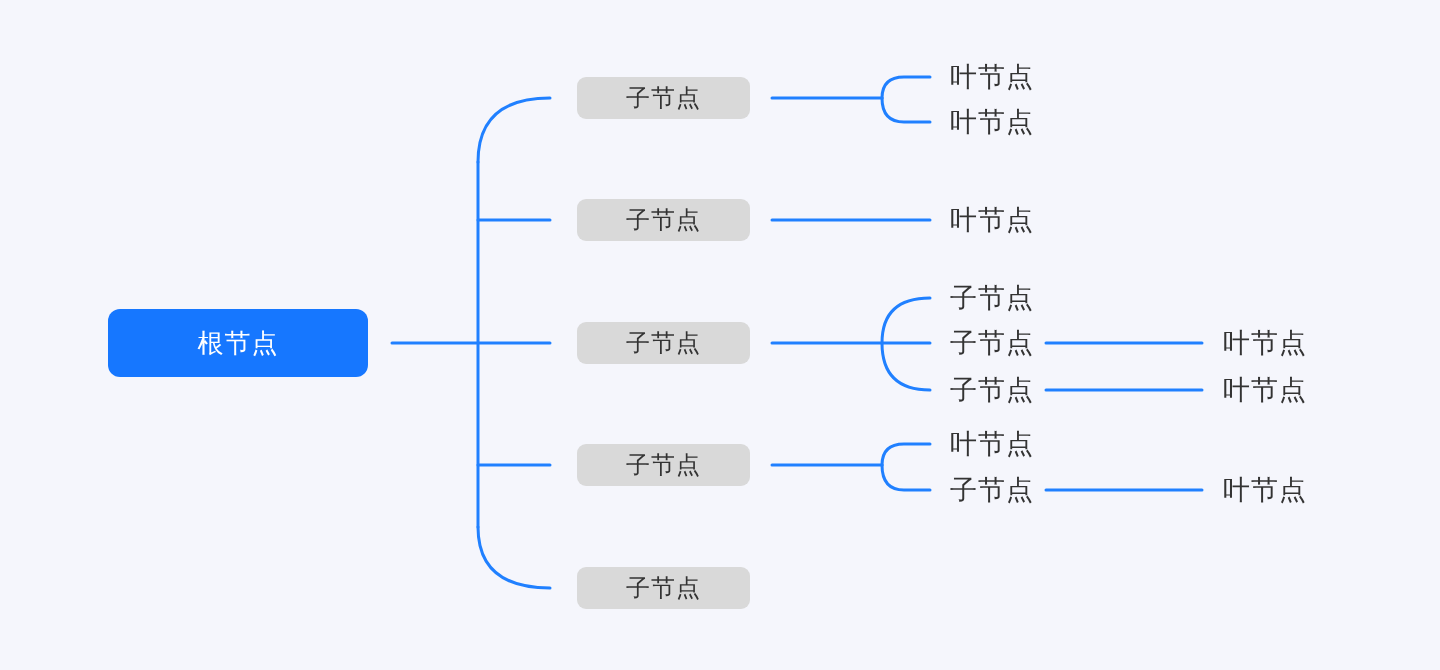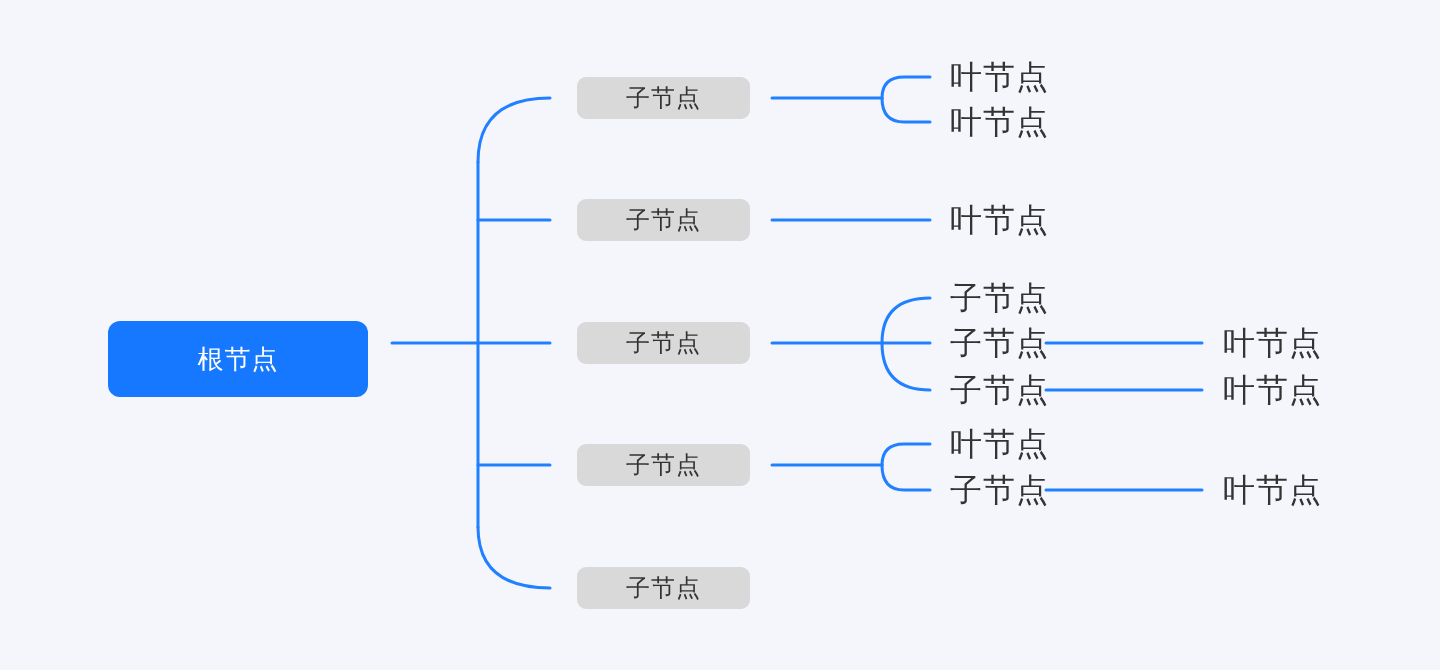--- a/index.html
+++ b/index.html
@@ -37,21 +37,21 @@
   .node.child {
     background: var(--color-child-fill, #d9d9d9);
     color: var(--color-node-text, #333333);
     border-radius: 9px;
     font-size: 24px;
     letter-spacing: 1px;
   }
   .leaf {
     position: absolute;
     color: var(--color-node-text, #333333);
-    font-size: 32px;
+    font-size: 27px;
     line-height: 34px;
     letter-spacing: 1px;
     white-space: nowrap;
     cursor: default;
   }
 </style>
 </head>
 <body>
 
 <div class="canvas">
@@ -81,21 +81,21 @@
 
     <path d="M772 465 H882"></path>
     <path d="M882 465 Q882 444 904 444 H930"></path>
     <path d="M882 465 Q882 490 904 490 H930"></path>
 
     <path d="M1046 343 H1202"></path>
     <path d="M1046 390 H1202"></path>
     <path d="M1046 490 H1202"></path>
   </svg>
 
-  <div class="node root" style="left:108px; top:309px; width:260px; height:76px;margin-top:12px;">根节点</div>
+  <div class="node root" style="left:108px; top:309px; width:260px; height:68px;">根节点</div>
 
   <div class="node child" style="left:577px; top:77px;  width:173px; height:42px;">子节点</div>
   <div class="node child" style="left:577px; top:199px; width:173px; height:42px;">子节点</div>
   <div class="node child" style="left:577px; top:322px; width:173px; height:42px;">子节点</div>
   <div class="node child" style="left:577px; top:444px; width:173px; height:42px;">子节点</div>
   <div class="node child" style="left:577px; top:567px; width:173px; height:42px;">子节点</div>
 
   <div class="leaf" style="left:950px; top:60px;">叶节点</div>
   <div class="leaf" style="left:950px; top:105px;">叶节点</div>
   <div class="leaf" style="left:950px; top:203px;">叶节点</div>

